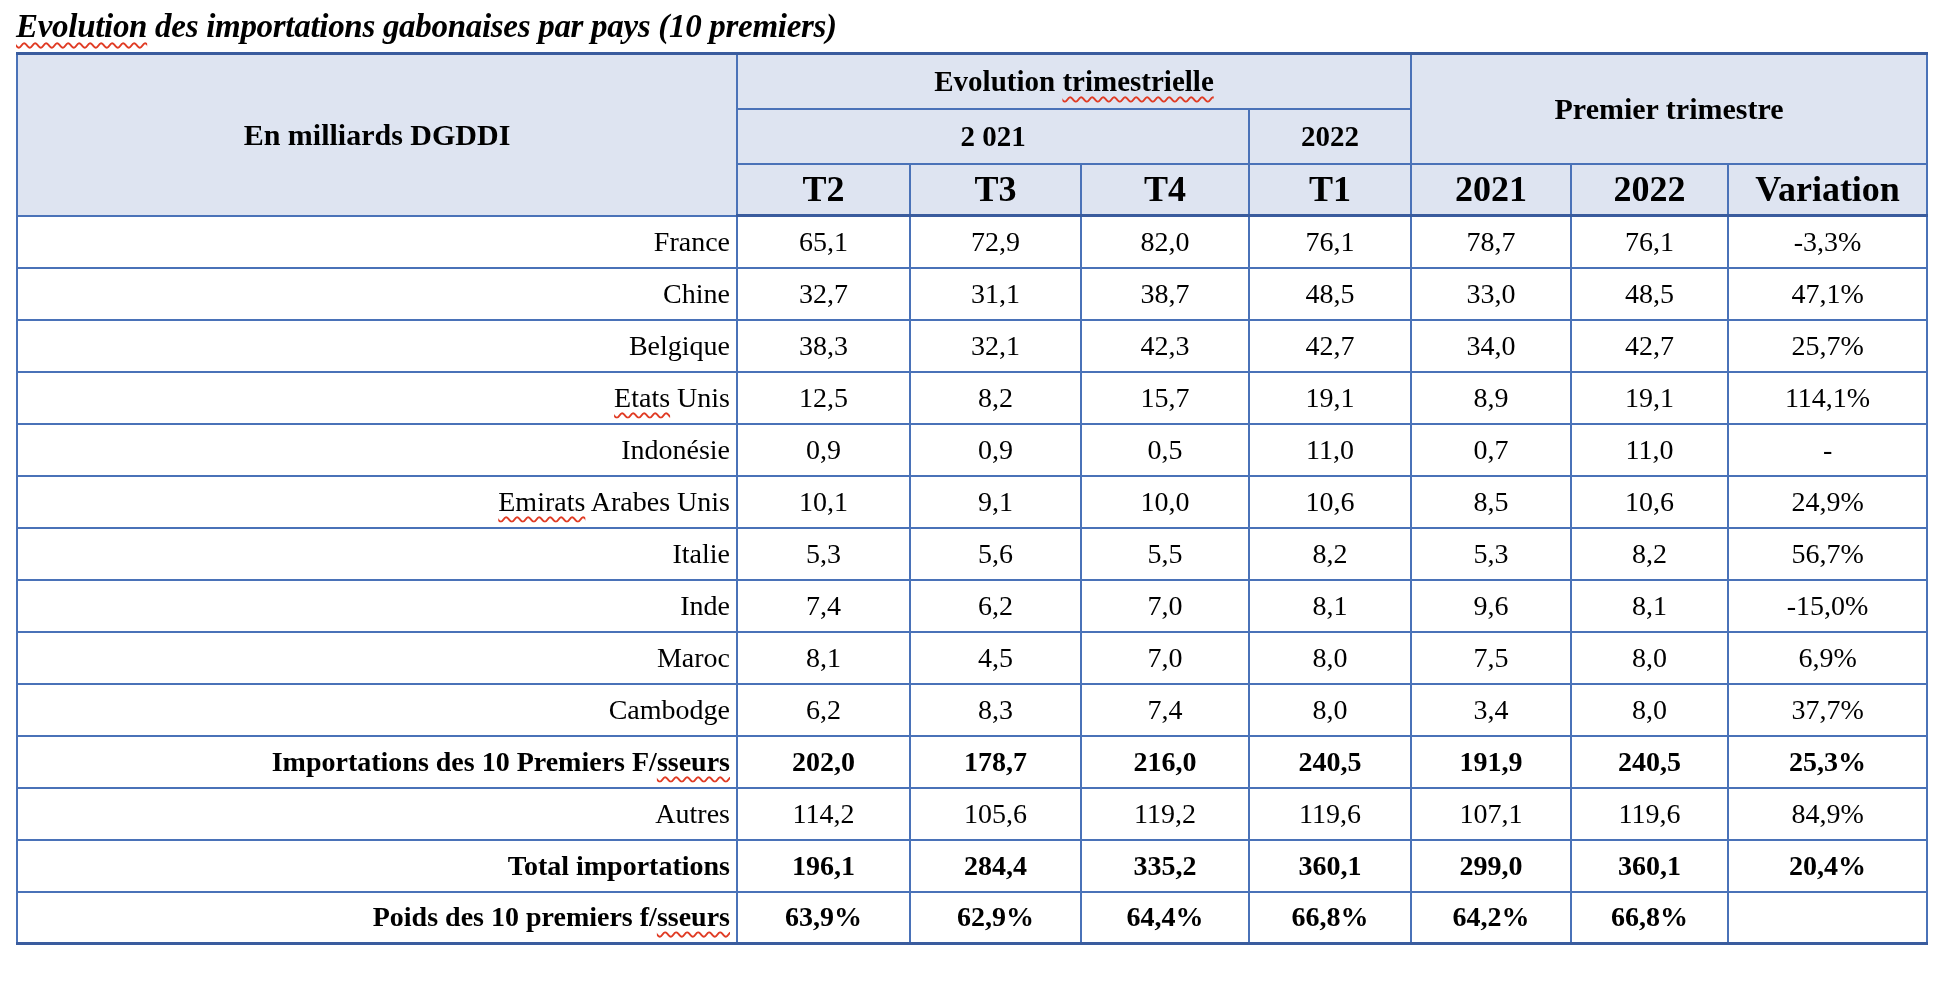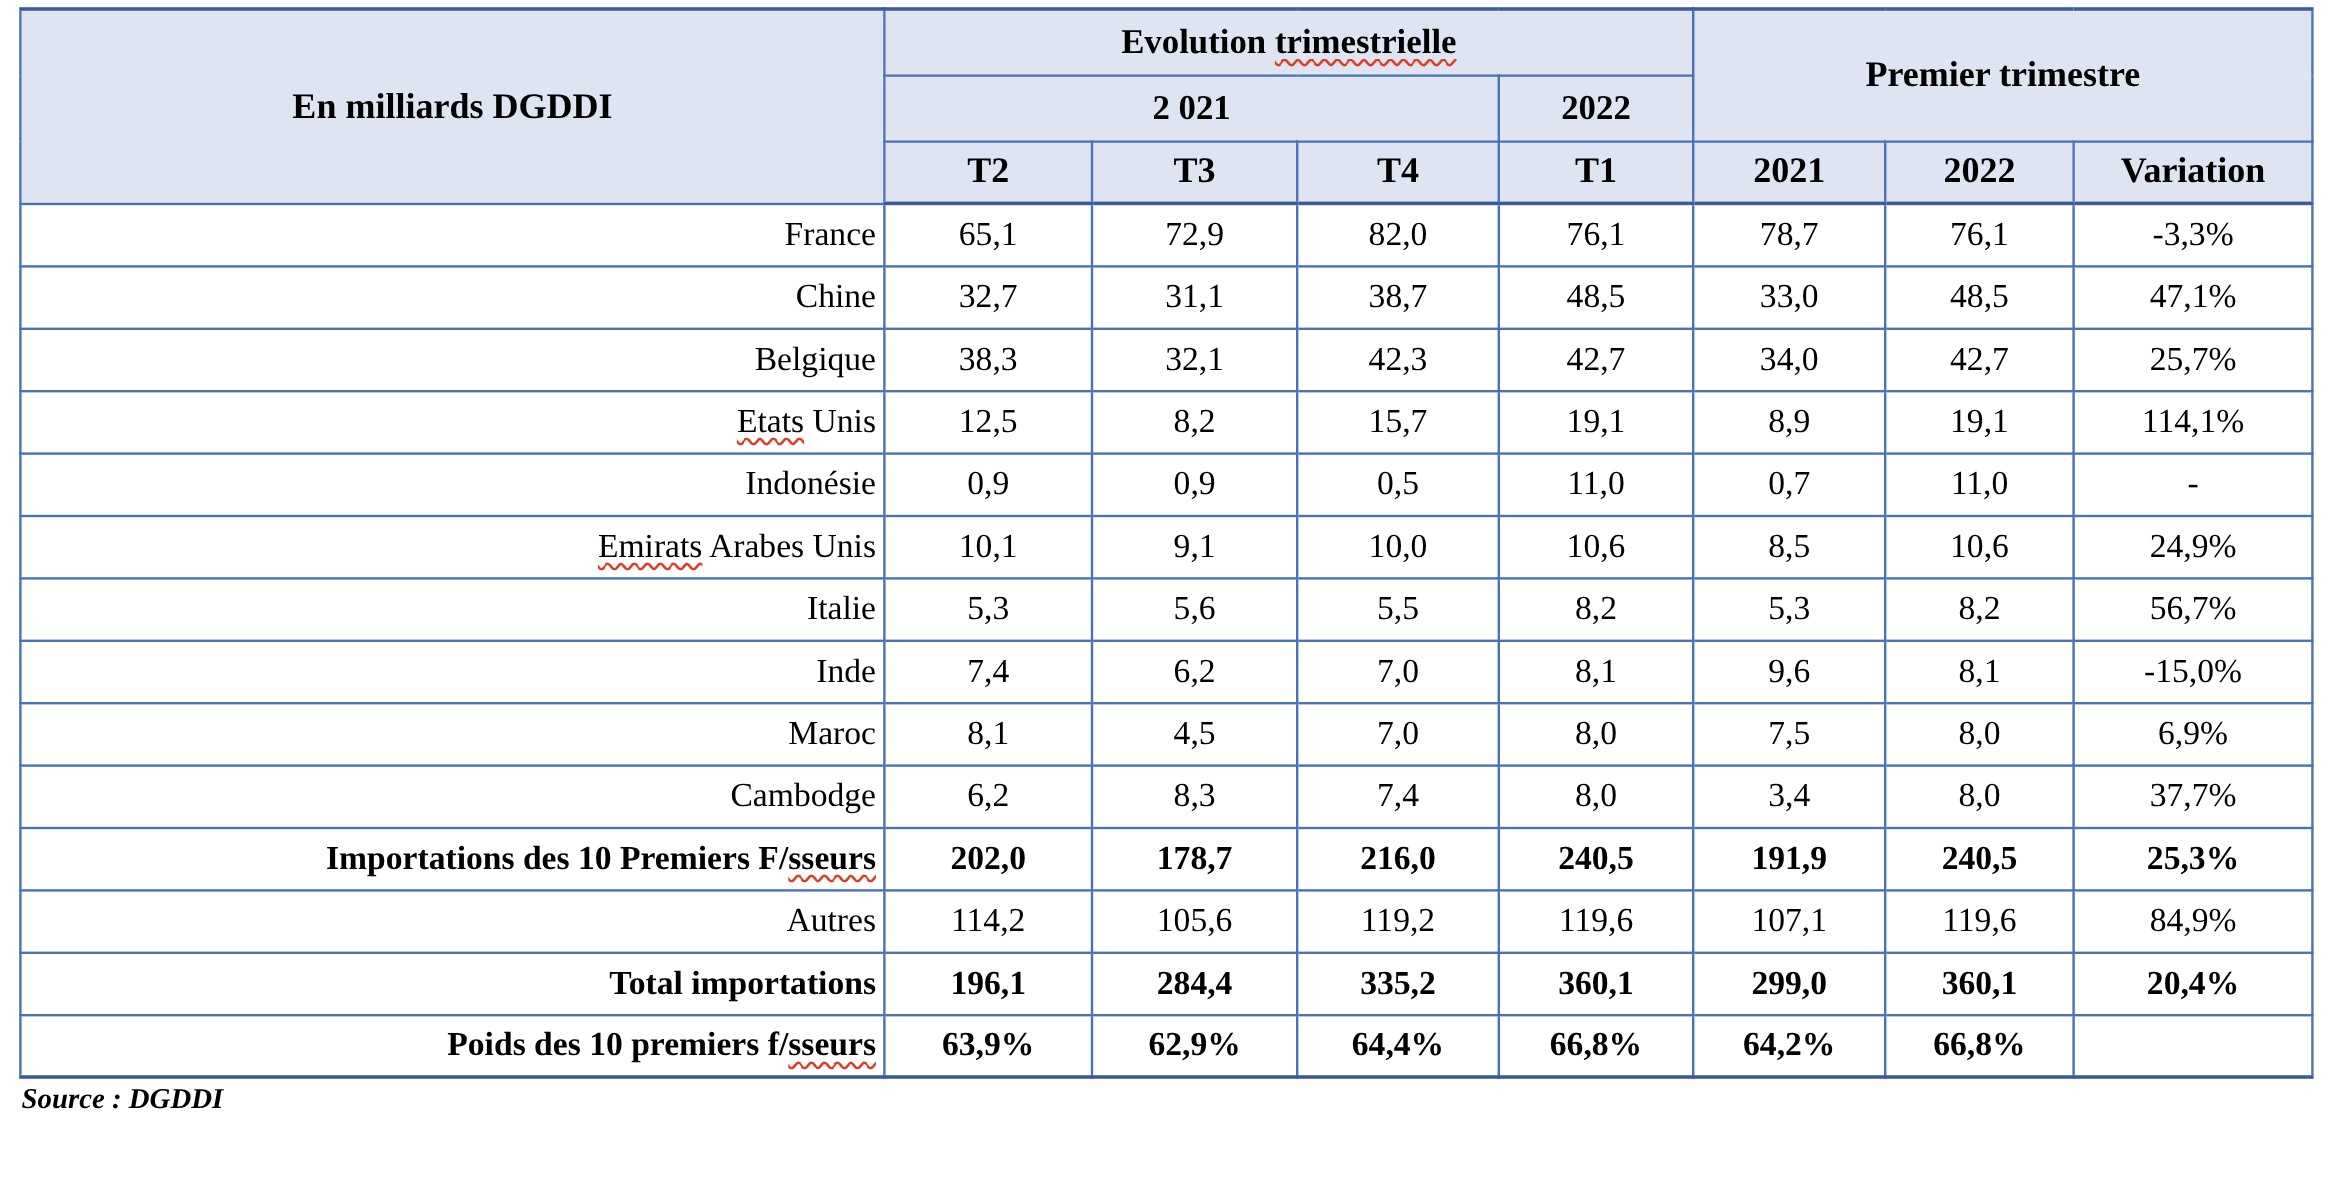--- a/index.html
+++ b/index.html
@@ -53,21 +53,21 @@
     white-space: nowrap;
   }
 
   thead td {
     background: var(--header-bg);
     font-weight: bold;
     text-align: center;
     font-size: 29px;
   }
   thead tr.h-row1 td, thead tr.h-row2 td { height: 55px; }
-  thead tr.h-row3 td { height: 52px; font-size: 30px; }
+  thead tr.h-row3 td { height: 52px; font-size: 36px; }
   thead tr.h-row3 td { border-bottom: 3px solid var(--border-strong); }
   td.corner-cell { font-size: 30px; }
   td.premier-cell { font-size: 30px; }
 
   tbody td { height: 52px; font-size: 28px; background: #ffffff; }
   td.label-cell { text-align: right; padding-left: 12px; }
   td.num-cell { text-align: center; }
   tr.bold-row td { font-weight: bold; }
 
   .source-line {
@@ -75,20 +75,21 @@
     font-weight: bold;
     font-style: italic;
     margin: 4px 0 0 2px;
   }
 </style>
 </head>
 <body>
 
 <div class="page">
 
+  <h1 class="doc-title"><span class="sq">Evolution</span><span> des importations gabonaises par pays (10 premiers)</span></h1>
 
   <table class="main-table">
     <colgroup>
       <col style="width:720px">
       <col style="width:173px">
       <col style="width:171px">
       <col style="width:168px">
       <col style="width:162px">
       <col style="width:160px">
       <col style="width:157px">
@@ -251,15 +252,14 @@
           <td class="num-cell">62,9%</td>
           <td class="num-cell">64,4%</td>
           <td class="num-cell">66,8%</td>
           <td class="num-cell">64,2%</td>
           <td class="num-cell">66,8%</td>
           <td class="num-cell"></td>
         </tr>
       </tbody>
   </table>
 
-  <div class="source-line">Source : DGDDI</div>
 
 </div>
 
 </body></html>

